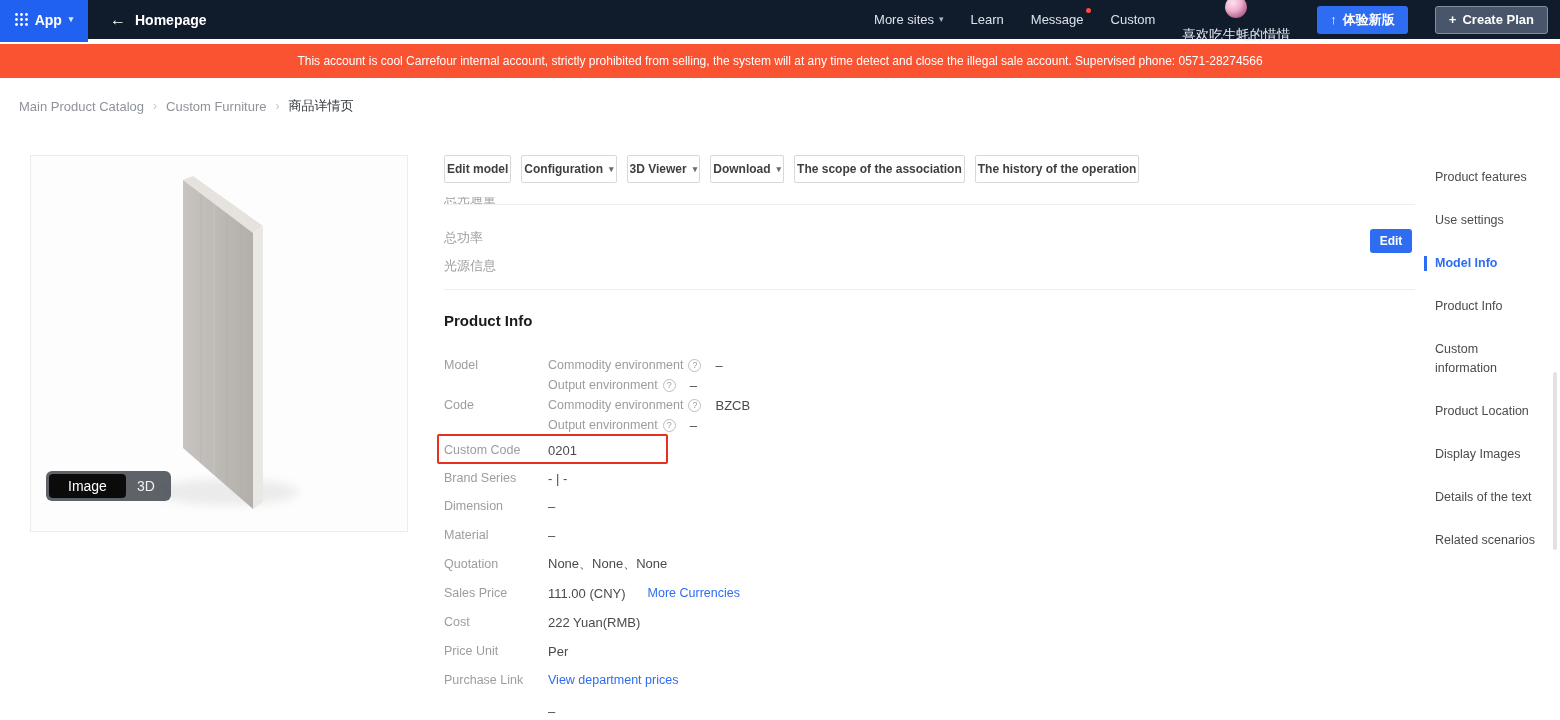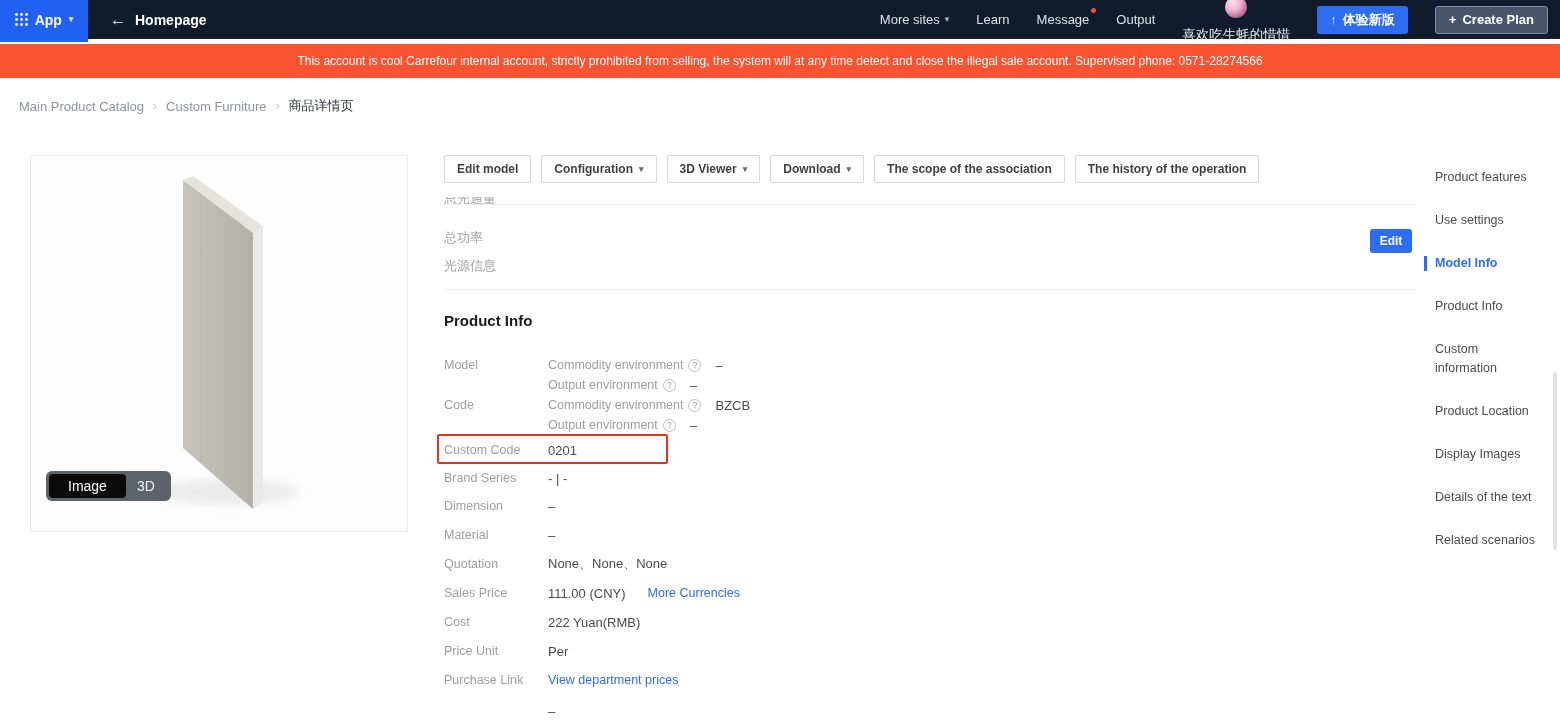--- a/index.html
+++ b/index.html
@@ -53,21 +53,21 @@
     background:#fdfdfd; border:1px solid #ececec; }
   .toggle { position:absolute; left:15px; bottom:30px; display:flex;
     align-items:center; background:rgba(72,77,84,0.88); border-radius:6px;
     padding:3px; }
   .toggle-image { background:#0b0b0b; color:#fff; font-size:14px;
     padding:4px 19px; border-radius:4px; cursor:pointer; }
   .toggle-3d { color:#f0f0f0; font-size:14px; padding:4px 13px 4px 11px; cursor:pointer; }
 
   
   .toolbar { position:absolute; left:444px; top:155px; display:flex; gap:10px; }
-  .tbtn { height:28px; padding:0 12px; background:#fff; border:1px solid #d8d8d8;
+  .tbtn { height:28px; padding:0 2px; background:#fff; border:1px solid #d8d8d8;
     border-radius:2px; color:#3f3f3f; font-size:12px; font-weight:600;
     display:flex; align-items:center; gap:6px; cursor:pointer; white-space:nowrap; }
   .tbtn .caret { color:#6b6b6b; }
 
   
   .clipped-row { position:absolute; left:444px; top:197px; height:12px;
     overflow:hidden; }
   .clipped-row span { display:block; margin-top:-7px; color:#9d9d9d; font-size:13px; }
   .divider { position:absolute; left:444px; width:971px; height:1px; background:#efefef; }
   .plain-label { position:absolute; left:444px; color:#9d9d9d; font-size:13px; }
@@ -136,21 +136,21 @@
       <span class="caret">▾</span>
     </div>
     <div class="nav-item">
       <span>Learn</span>
     </div>
     <div class="nav-item msg-wrap">
       <span>Message</span>
       <span class="msg-dot"></span>
     </div>
     <div class="nav-item">
-      <span>Output</span>
+      <span>Custom</span>
     </div>
     <div class="user">
       <span class="avatar"></span>
       <span class="user-name">喜欢吃生蚝的惜惜</span>
     </div>
     <div class="btn-try">
       <span>↑</span>
       <span>体验新版</span>
     </div>
     <div class="btn-create">

